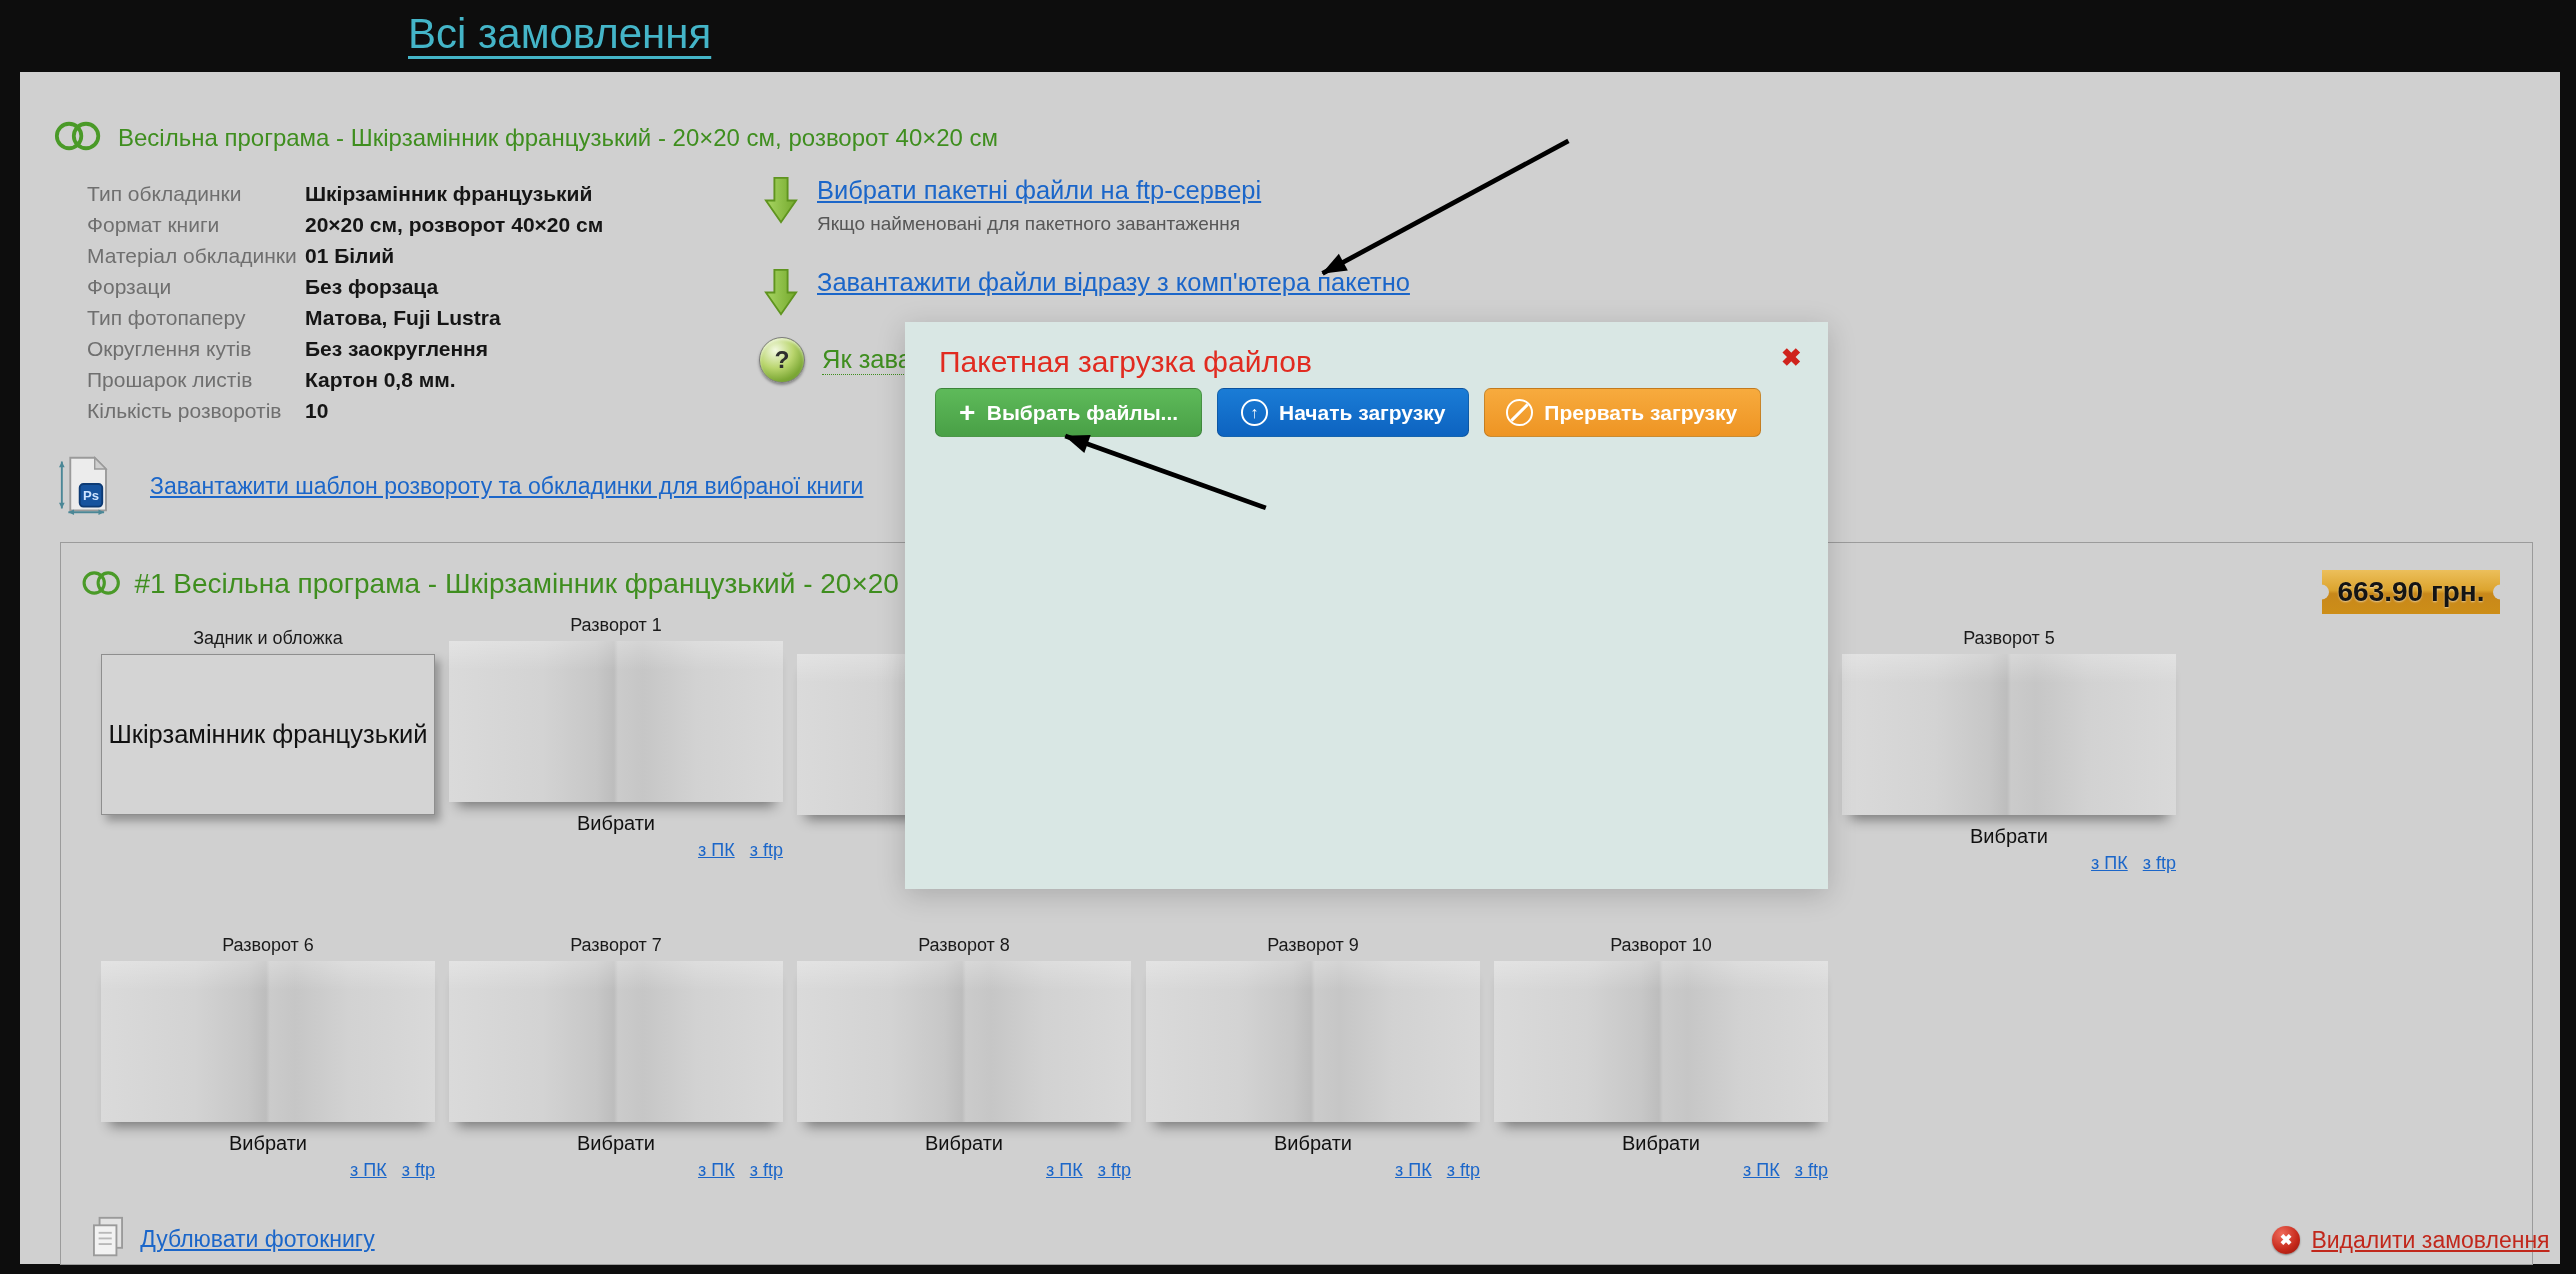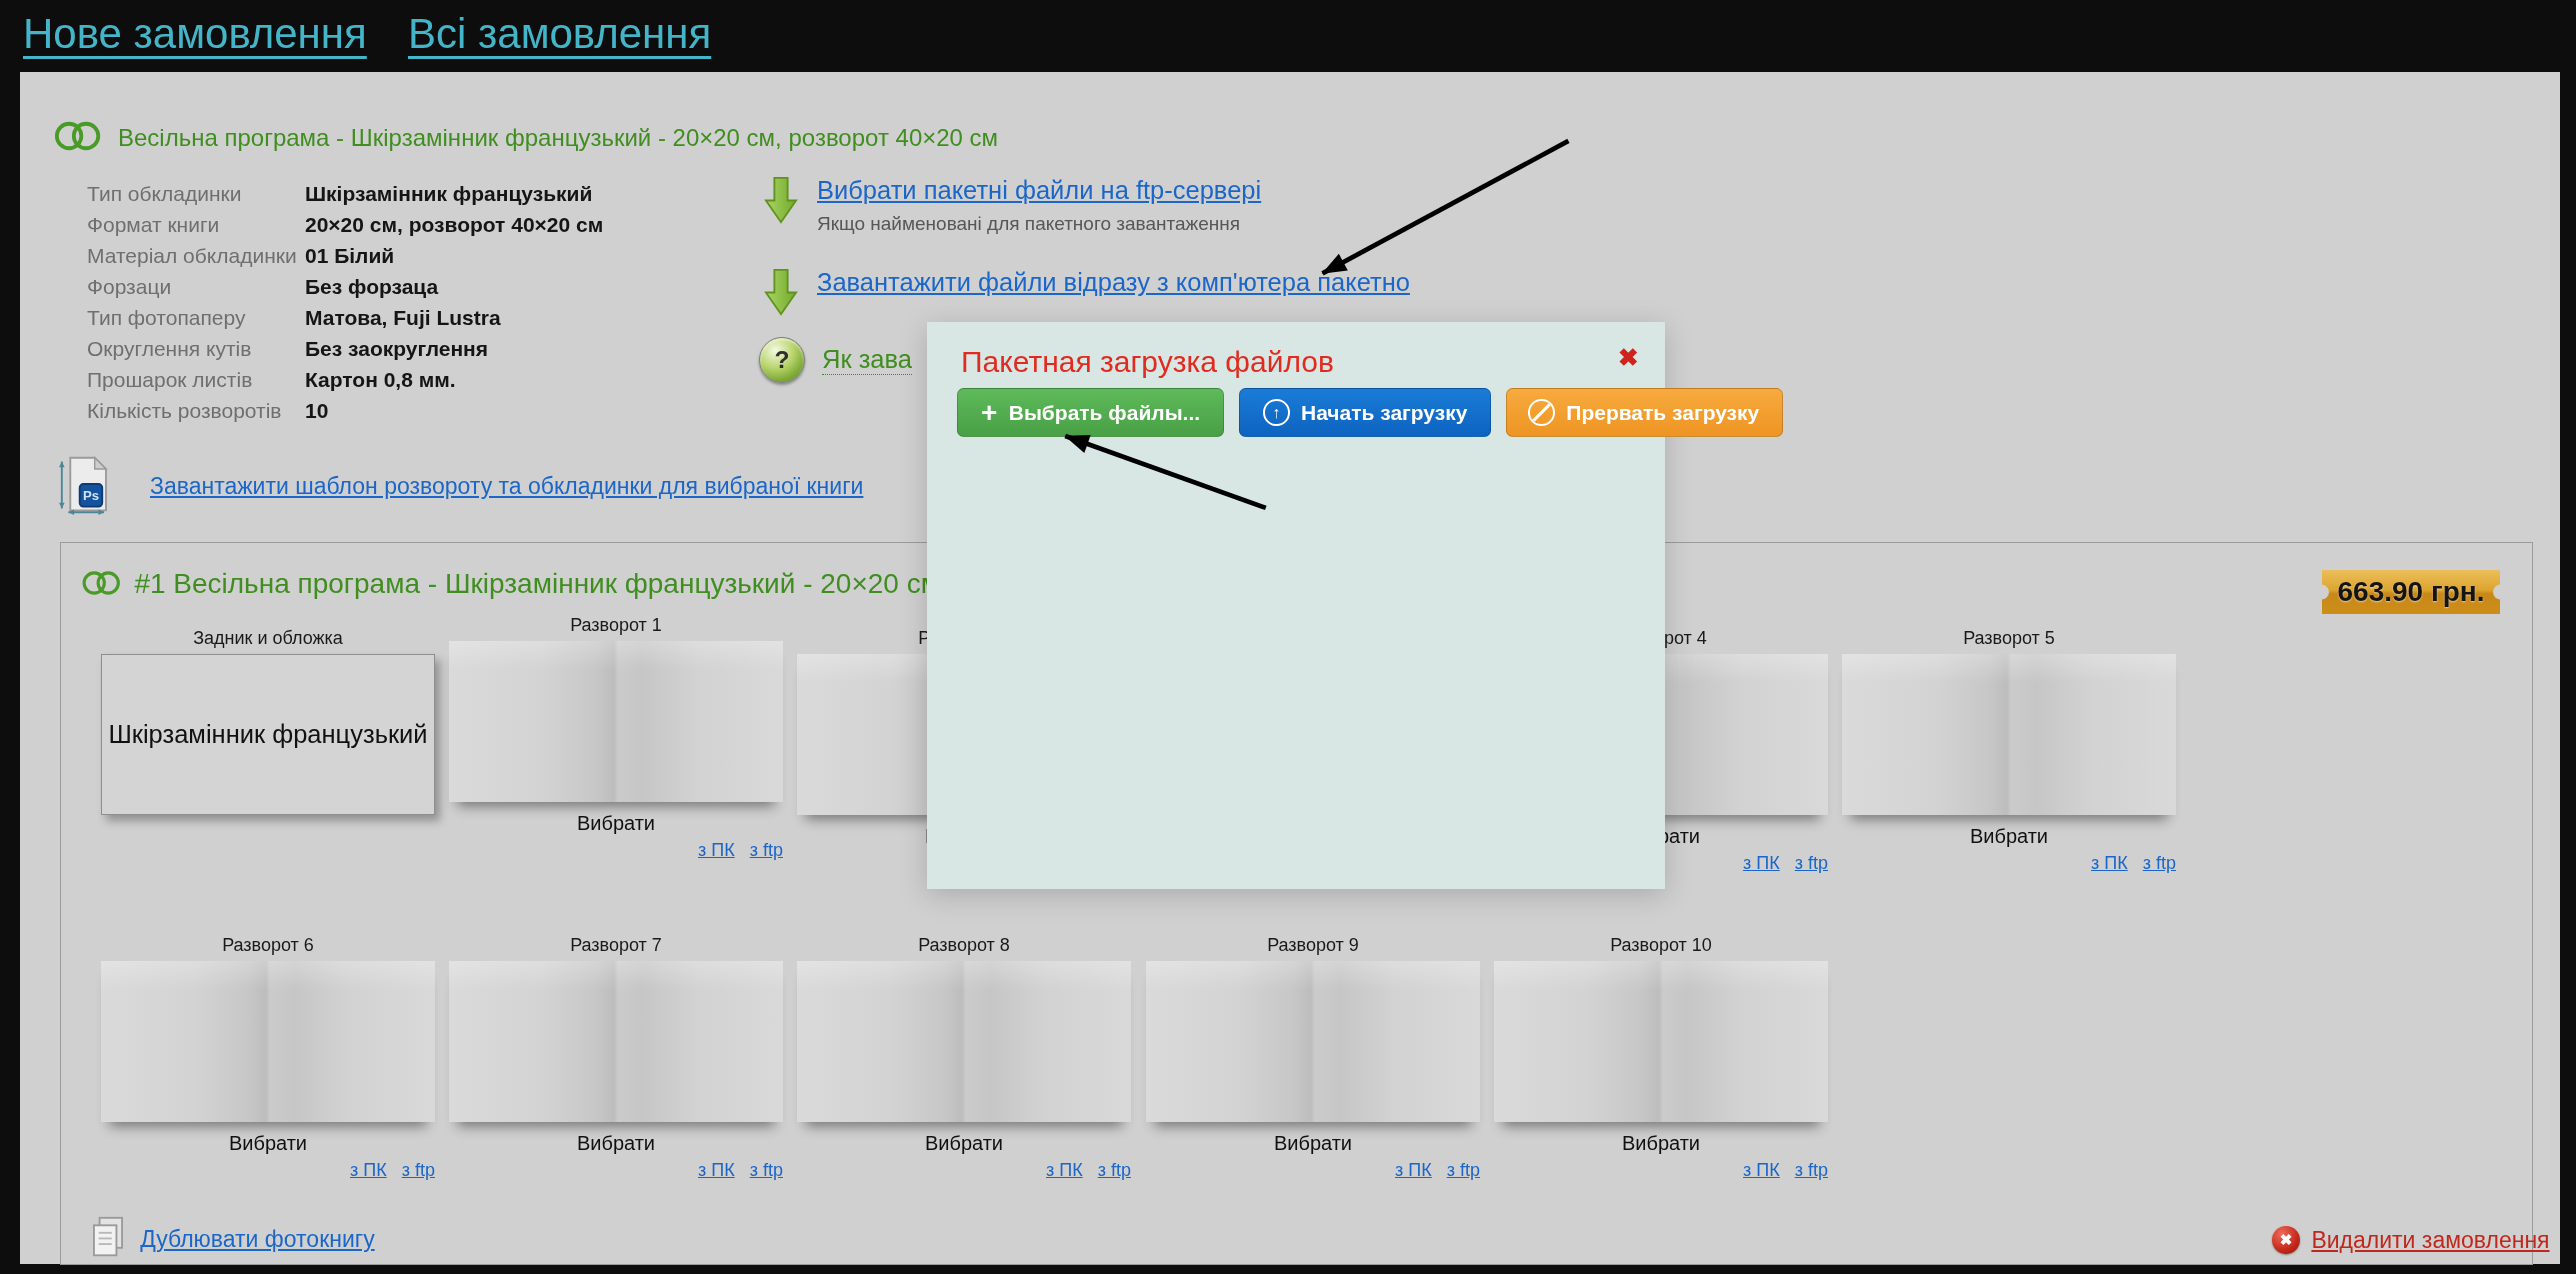--- a/index.html
+++ b/index.html
@@ -64,22 +64,22 @@
 
   
   .bottom-row{position:absolute;display:flex;align-items:center;z-index:2;}
   .dup-link{font-size:23px;color:#1b66c9;text-decoration:underline;}
   .del-link{font-size:23px;color:#c1271b;text-decoration:underline;}
   .del-ico{width:28px;height:28px;border-radius:50%;display:flex;align-items:center;justify-content:center;
     background:radial-gradient(circle at 35% 28%,#ef6a5a,#c5281a 60%,#8f130a);color:#fff;font-size:15px;font-weight:bold;
     box-shadow:0 0.9px 1.9px rgba(0,0,0,.4);}
 
   
-  .modal{position:absolute;left:905px;top:322px;width:738px;height:567px;background:#d9e7e4;z-index:10;
-    box-shadow:0 5.7px 26.5px rgba(0,0,0,.18);margin-left:22px;}
+  .modal{position:absolute;left:905px;top:322px;width:923px;height:567px;background:#d9e7e4;z-index:10;
+    box-shadow:0 5.7px 26.5px rgba(0,0,0,.18);}
   .modal-title{position:absolute;left:34px;top:23px;font-size:30px;color:#e12b20;}
   .modal-close{position:absolute;right:26.5px;top:21px;font-size:24.6px;color:#cf231c;font-weight:bold;}
   .btn-row{position:absolute;left:30px;top:66px;display:flex;gap:15px;}
   .btn{height:49px;border-radius:6.6px;display:inline-flex;align-items:center;gap:11.4px;padding:0 23px;
     color:#fff;font-size:21px;font-weight:bold;border:0.9px solid rgba(0,0,0,.18);box-sizing:border-box;white-space:nowrap;}
   .btn-green{background:linear-gradient(#5eba5a,#49a046);}
   .btn-blue{background:linear-gradient(#1a7cd6,#0d63c0);}
   .btn-orange{background:linear-gradient(#f7ab3e,#ee9423);padding-left:21px;}
   .plus-glyph{font-size:28px;font-weight:900;line-height:1;}
   .circ{position:relative;width:26.5px;height:26.5px;border:2.8px solid #fff;border-radius:50%;box-sizing:border-box;
@@ -88,21 +88,20 @@
     transform:rotate(-45deg);}
 
   .annots{position:absolute;left:0;top:0;z-index:30;pointer-events:none;}
 </style>
 </head>
 <body>
 
 <div class="page">
   <div class="main-bg"></div>
 
-  <a class="top-link" style="left:23px">Нове замовлення</a>
   <a class="top-link" style="left:408px">Всі замовлення</a>
 
   <div class="title-row">
     <span>
       <svg width="49" height="34" viewBox="0 0 52 36">
           <circle cx="16" cy="18" r="13" fill="none" stroke="#4a9a28" stroke-width="4"></circle>
           <circle cx="34" cy="18" r="13" fill="none" stroke="#4a9a28" stroke-width="4"></circle>
         </svg>
     </span>
     <span class="title-text">Весільна програма - Шкірзамінник французький - 20×20 см, розворот 40×20 см</span>

